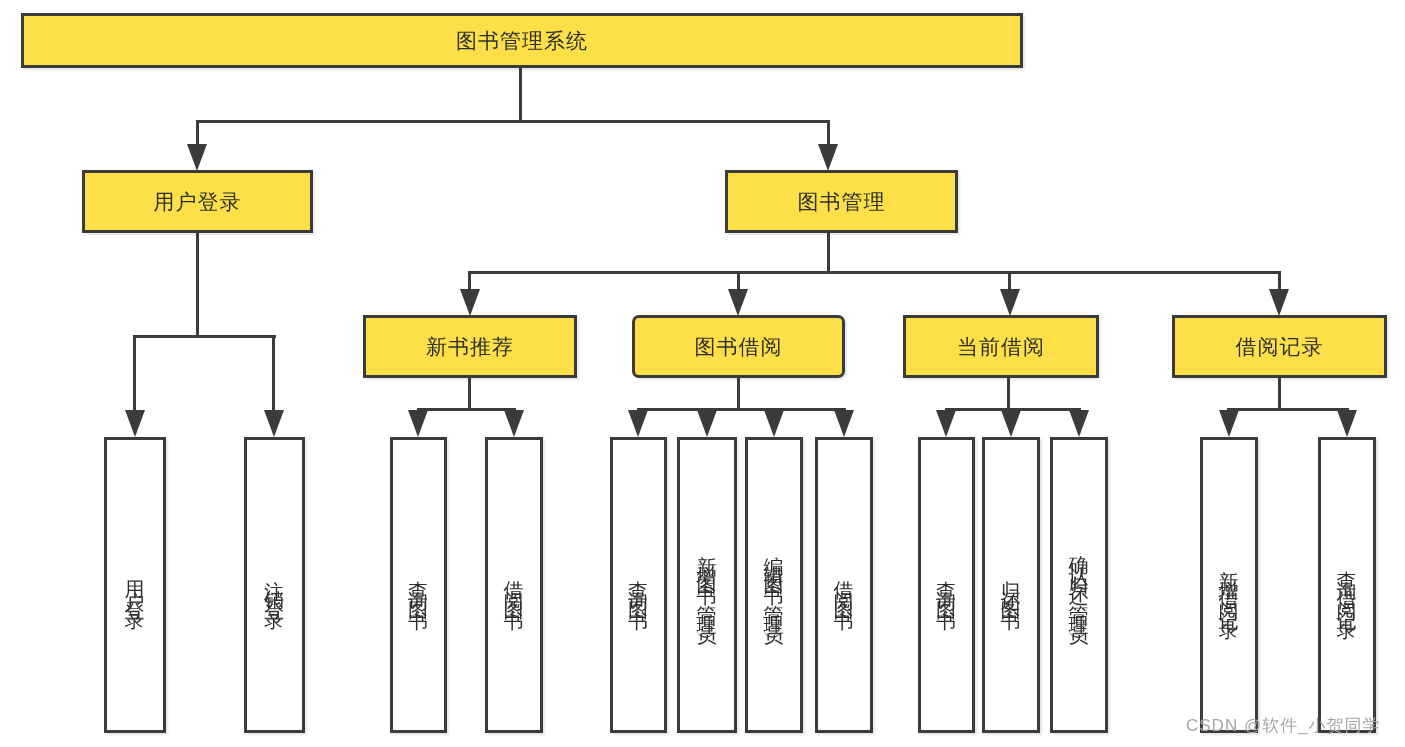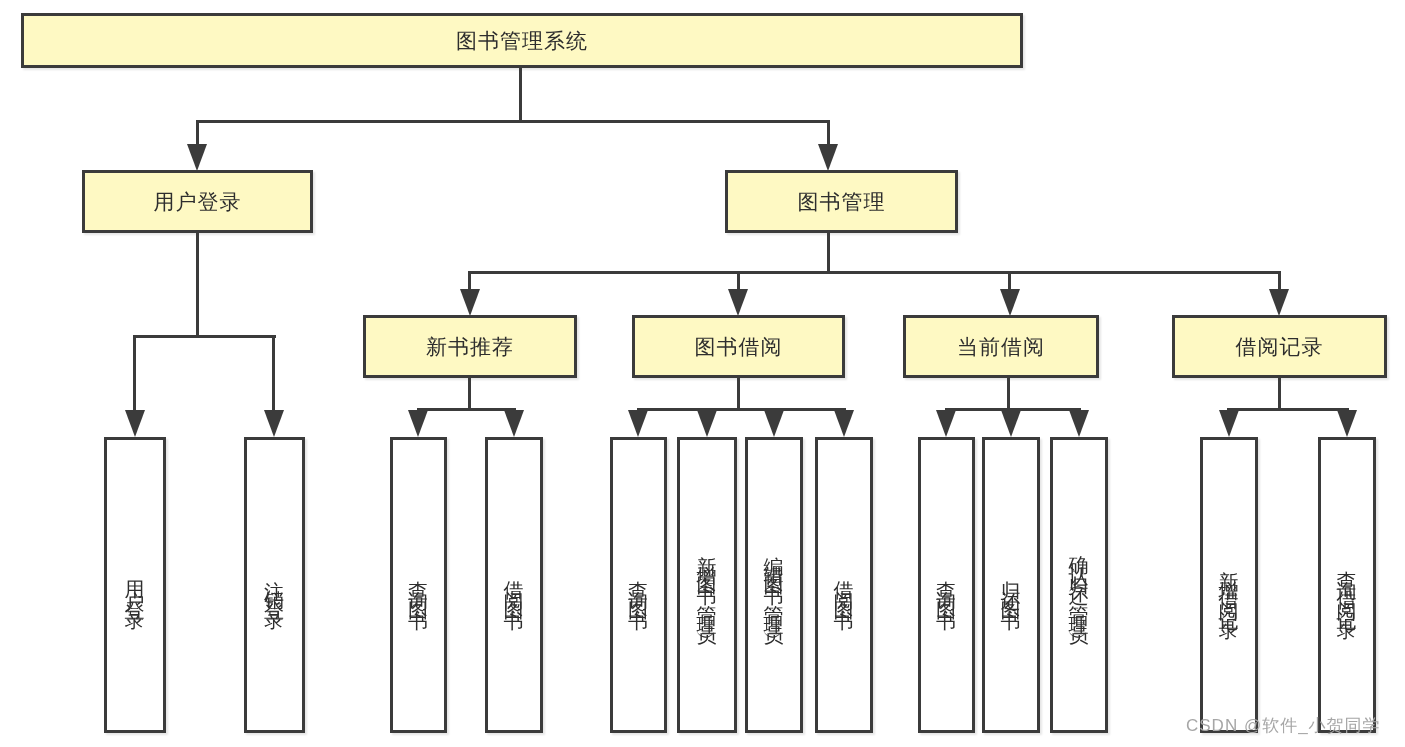--- a/index.html
+++ b/index.html
@@ -12,21 +12,21 @@
     position:relative;
     width:1405px;height:747px;
     background:#ffffff;
     overflow:hidden;
   }
   
   .hbox{
     position:absolute;
     box-sizing:border-box;
     border:3px solid var(--line);
-    background:#fef9c3;
+    background:#fde047;
     display:flex;align-items:center;justify-content:center;
     color:var(--text);
     font-size:21px;
     letter-spacing:1px;
     box-shadow:2px 2px 2px rgba(0,0,0,0.10);
   }
   
   .vbox{
     position:absolute;
     box-sizing:border-box;
@@ -99,21 +99,21 @@
   <div class="vline" style="left:737px;top:271px;height:20px;"></div>
   <div class="arrow" style="left:728px;top:289px;"></div>
   <div class="vline" style="left:1008px;top:271px;height:20px;"></div>
   <div class="arrow" style="left:1000px;top:289px;"></div>
   <div class="vline" style="left:1278px;top:271px;height:20px;"></div>
   <div class="arrow" style="left:1269px;top:289px;"></div>
 
   <div class="hbox" style="left:363px;top:315px;width:214px;height:63px;">
     <span>新书推荐</span>
   </div>
-  <div class="hbox" style="left:632px;top:315px;width:213px;height:63px;">
+  <div class="hbox" style="left:632px;top:315px;width:213px;height:63px;border-radius:7px;">
     <span>图书借阅</span>
   </div>
   <div class="hbox" style="left:903px;top:315px;width:196px;height:63px;">
     <span>当前借阅</span>
   </div>
   <div class="hbox" style="left:1172px;top:315px;width:215px;height:63px;">
     <span>借阅记录</span>
   </div>
 
   <div class="vline" style="left:468px;top:378px;height:33px;"></div>

